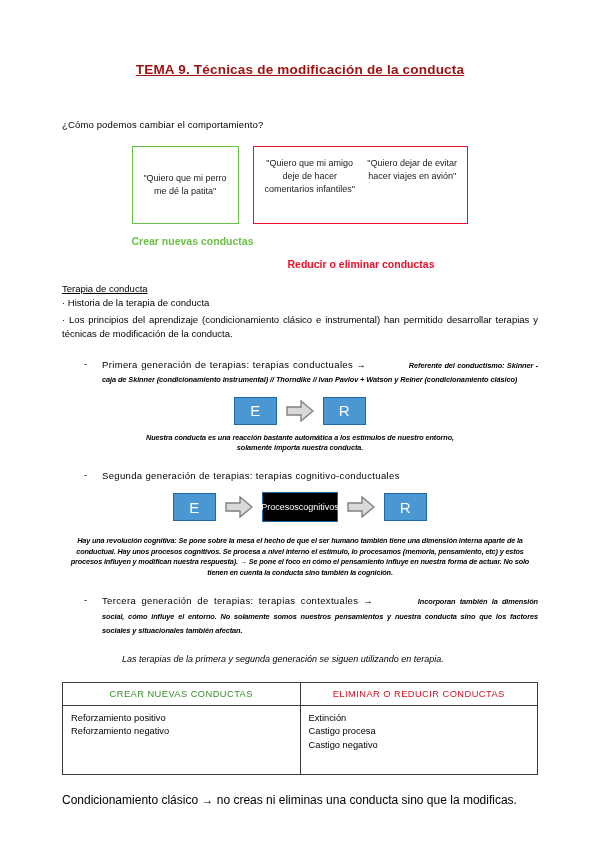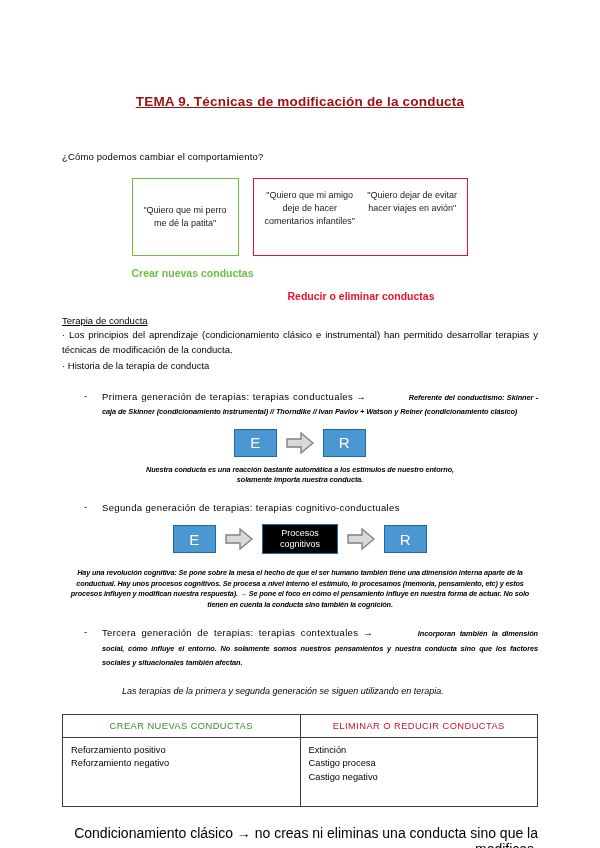--- a/index.html
+++ b/index.html
@@ -19,21 +19,21 @@
     width: 600px;
     height: 848px;
     background: #ffffff;
     box-sizing: border-box;
     padding: 0 62px;
   }
 
   
   .doc-title {
     margin: 0;
-    padding-top: 94px;
+    padding-top: 62px;
     text-align: center;
     font-size: 13.5px;
     font-weight: bold;
     color: #9e1010;
     text-decoration: underline;
     letter-spacing: .2px;
   }
 
   .intro-q {
     margin-top: 42px;
@@ -141,21 +141,21 @@
   .node-black {
     width: 76px;
     height: 30px;
     background: #000000;
     border: 1.6px solid #1c6ba8;
     color: #ffffff;
     font-size: 9px;
     line-height: 11px;
     text-align: center;
     padding: 0 3px;
-    flex-direction: column;
+    flex-direction: row;
     letter-spacing: 0;
   }
   .arrow { width: 28px; height: 22px; display:block; }
 
   .caption-italic {
     font-style: italic;
     font-weight: bold;
     font-size: 7.3px;
     line-height: 10px;
     text-align: center;
@@ -200,22 +200,21 @@
   td.th-green { color: #3b8b2e; }
   td.th-red   { color: #d01024; }
   td.cell {
     font-size: 9.3px;
     line-height: 13.5px;
     height: 56px;
   }
 
   .footer-line {
     margin-top: 18px;
-    font-size: 14px;
-    text-align: right;
+    font-size: 12px;
   }
 </style>
 </head>
 <body>
 
 <div class="page">
 
   <h1 class="doc-title">TEMA 9. Técnicas de modificación de la conducta</h1>
 
   <div class="intro-q">¿Cómo podemos cambiar el comportamiento?</div>
@@ -230,22 +229,22 @@
     <div class="box-group">
       <div class="quote-box box-red">
         <div class="quote-text">"Quiero que mi amigo deje de hacer comentarios infantiles"</div>
         <div class="quote-text">"Quiero dejar de evitar hacer viajes en avión"</div>
       </div>
       <div class="caption cap-red">Reducir o eliminar conductas</div>
     </div>
   </div>
 
   <div class="section-head">Terapia de conducta</div>
+  <div class="body-p nj">· Historia de la terapia de conducta</div>
   <div class="body-p">· Los principios del aprendizaje (condicionamiento clásico e instrumental) han permitido desarrollar terapias y técnicas de modificación de la conducta.</div>
-  <div class="body-p nj">· Historia de la terapia de conducta</div>
 
   <div class="gen-block">
     <span class="dash">-</span>
     <div class="gen-line">
       <span class="lead">Primera generación de terapias: terapias conductuales</span>
       <span>→</span>
       <span class="gen-note">Referente del conductismo: Skinner - caja de Skinner (condicionamiento instrumental) // Thorndike // Ivan Pavlov + Watson y Reiner (condicionamiento clásico)</span>
     </div>
   </div>
 

